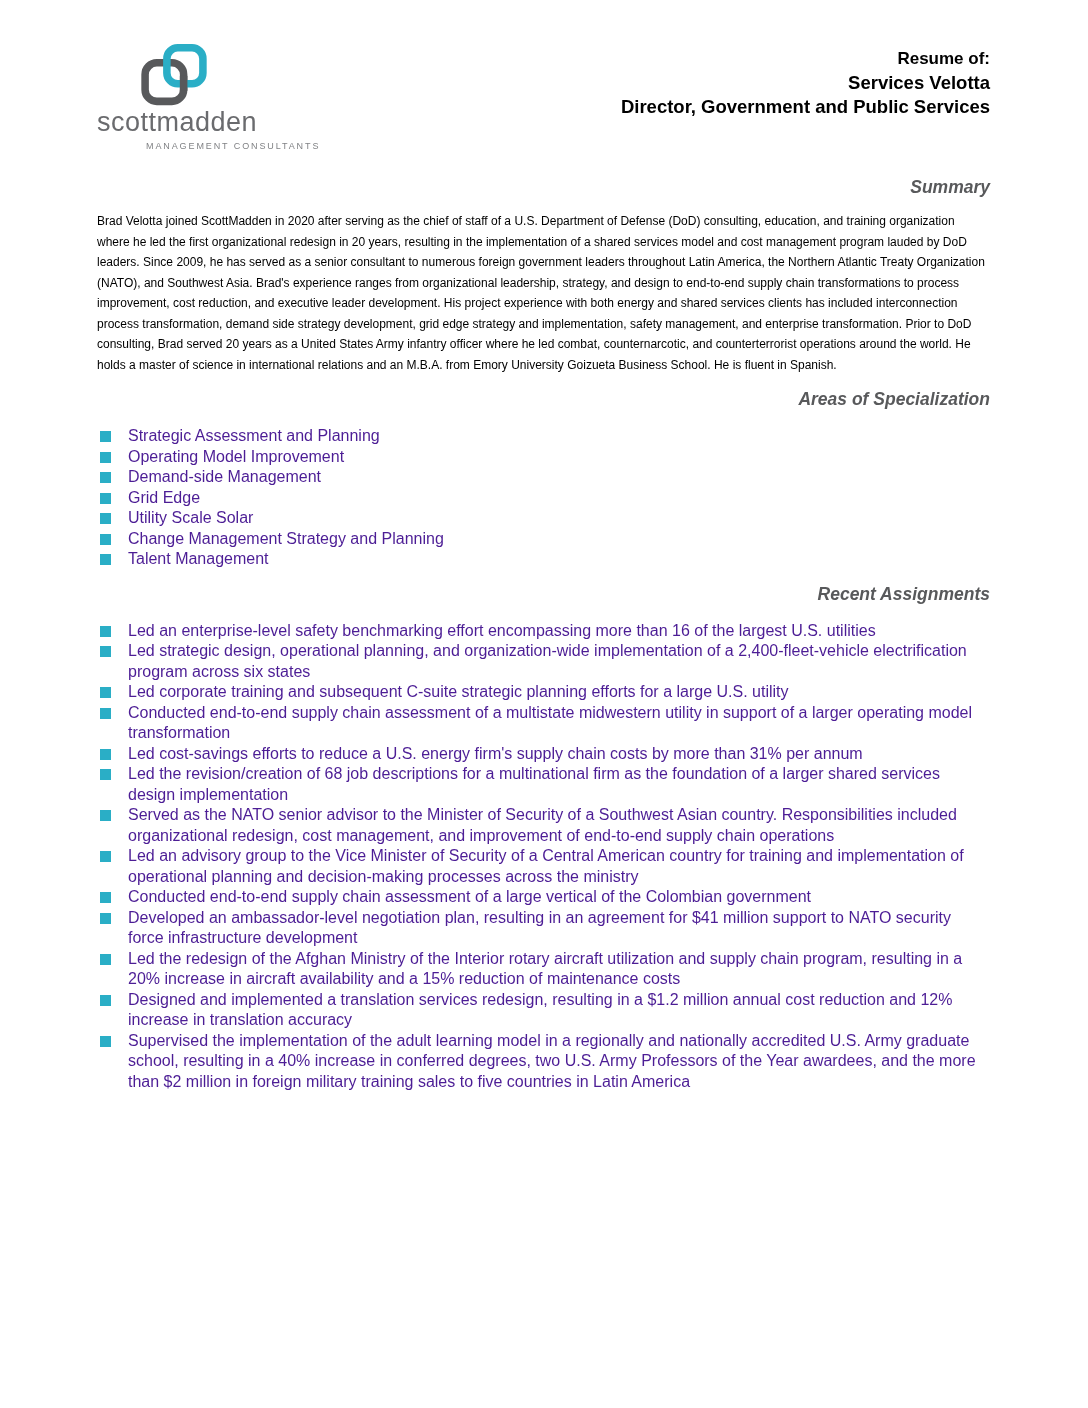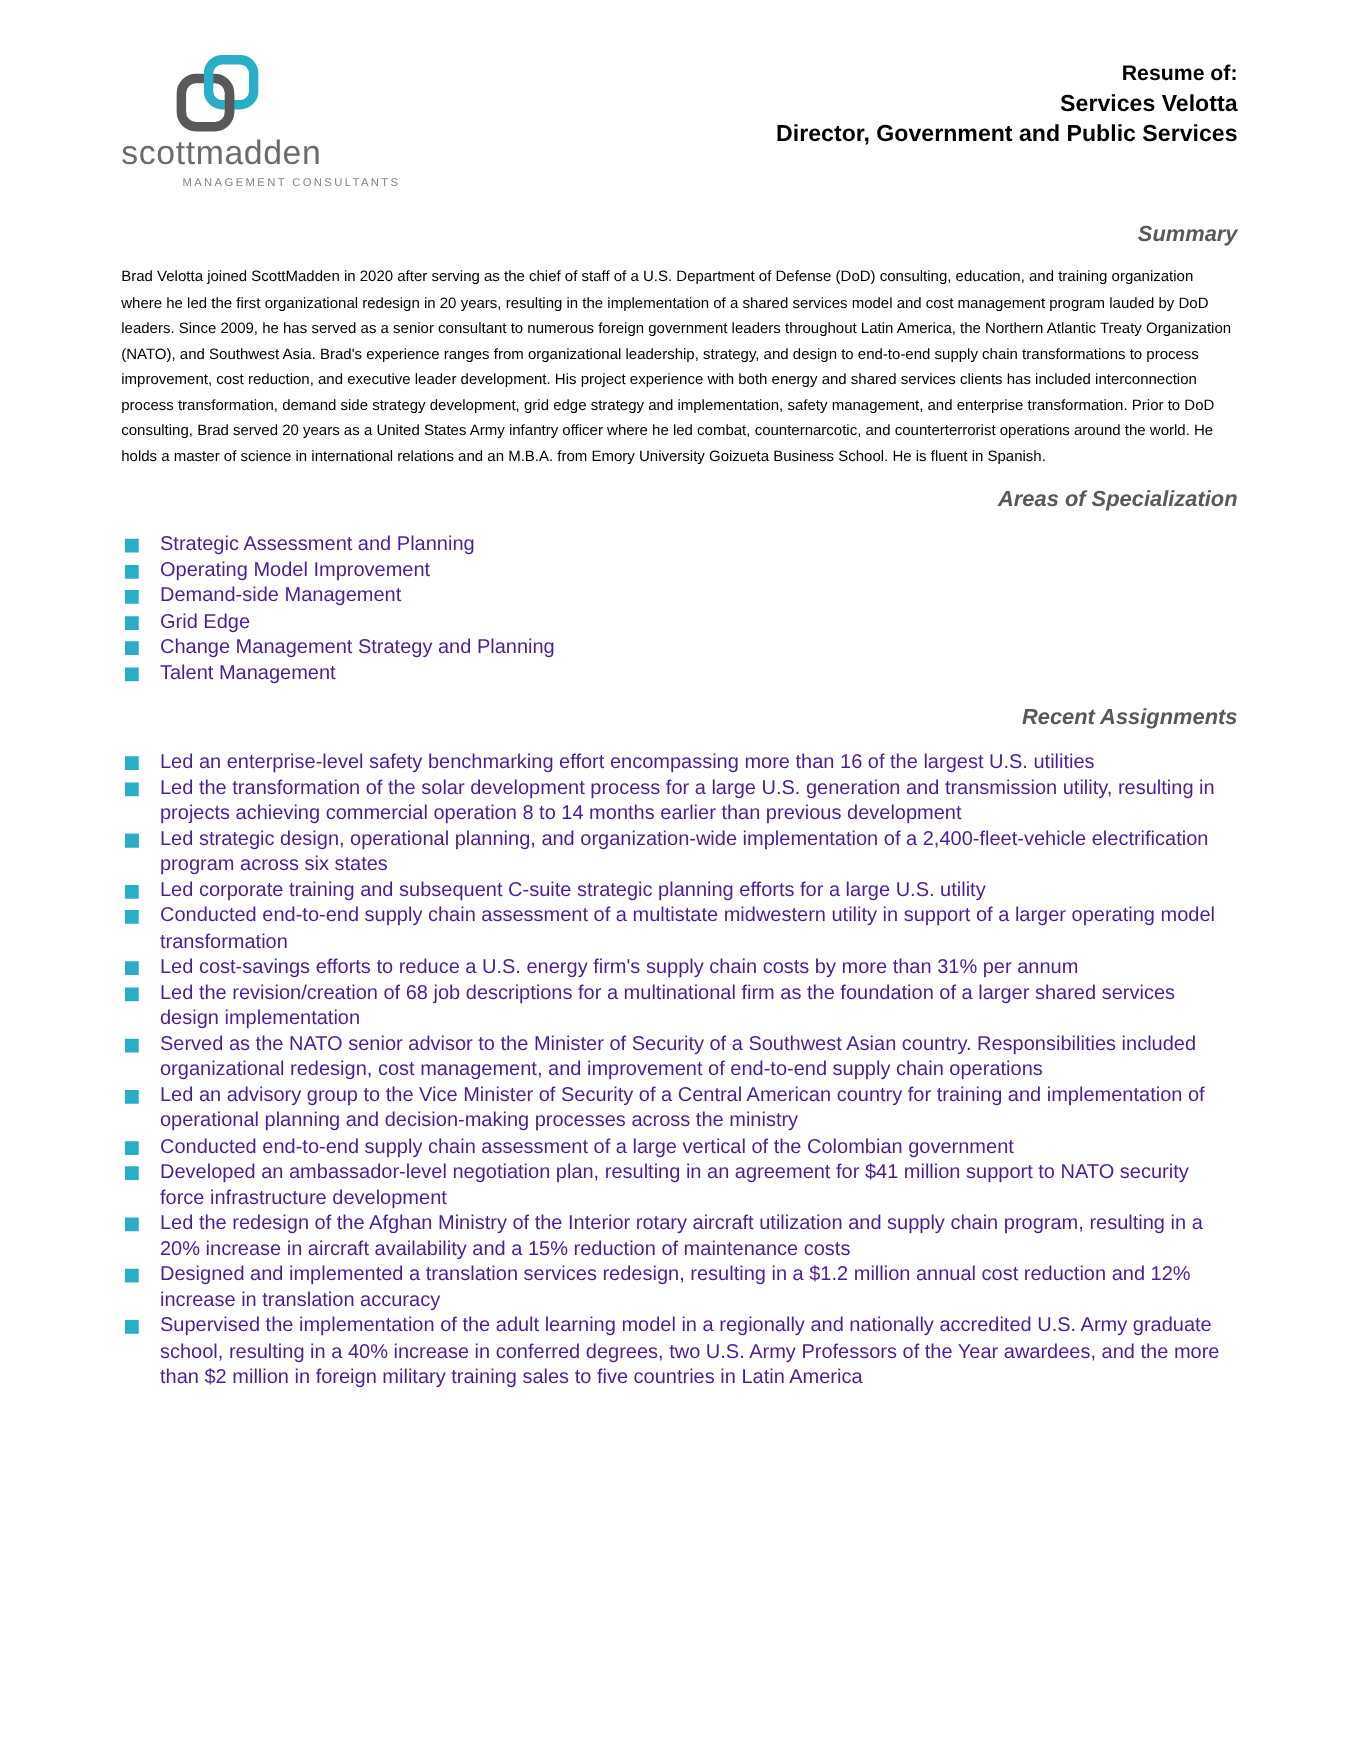--- a/index.html
+++ b/index.html
@@ -122,30 +122,31 @@
       <p class="body-text">Brad Velotta joined ScottMadden in 2020 after serving as the chief of staff of a U.S. Department of Defense (DoD) consulting, education, and training organization where he led the first organizational redesign in 20 years, resulting in the implementation of a shared services model and cost management program lauded by DoD leaders. Since 2009, he has served as a senior consultant to numerous foreign government leaders throughout Latin America, the Northern Atlantic Treaty Organization (NATO), and Southwest Asia. Brad's experience ranges from organizational leadership, strategy, and design to end-to-end supply chain transformations to process improvement, cost reduction, and executive leader development. His project experience with both energy and shared services clients has included interconnection process transformation, demand side strategy development, grid edge strategy and implementation, safety management, and enterprise transformation. Prior to DoD consulting, Brad served 20 years as a United States Army infantry officer where he led combat, counternarcotic, and counterterrorist operations around the world. He holds a master of science in international relations and an M.B.A. from Emory University Goizueta Business School. He is fluent in Spanish.</p>
     </div>
 
     <div class="section">
       <h2 class="section-heading">Areas of Specialization</h2>
       <ul class="bullet-list">
         <li class="bullet-item"><span class="bullet-square"></span><span>Strategic Assessment and Planning</span></li>
         <li class="bullet-item"><span class="bullet-square"></span><span>Operating Model Improvement</span></li>
         <li class="bullet-item"><span class="bullet-square"></span><span>Demand-side Management</span></li>
         <li class="bullet-item"><span class="bullet-square"></span><span>Grid Edge</span></li>
+        <li class="bullet-item"><span class="bullet-square"></span><span>Utility Scale Solar</span></li>
         <li class="bullet-item"><span class="bullet-square"></span><span>Change Management Strategy and Planning</span></li>
         <li class="bullet-item"><span class="bullet-square"></span><span>Talent Management</span></li>
       </ul>
     </div>
 
     <div class="section">
       <h2 class="section-heading">Recent Assignments</h2>
       <ul class="bullet-list">
         <li class="bullet-item"><span class="bullet-square"></span><span>Led an enterprise-level safety benchmarking effort encompassing more than 16 of the largest U.S. utilities</span></li>
-        <li class="bullet-item"><span class="bullet-square"></span><span>Led the transformation of the solar development process for a large U.S. generation and transmission utility, resulting in projects achieving commercial operation 8 to 14 months earlier than previous development</span></li>
+        <li class="bullet-item"><span class="bullet-square"></span></li>
         <li class="bullet-item"><span class="bullet-square"></span></li>
         <li class="bullet-item"><span class="bullet-square"></span><span>Led strategic design, operational planning, and organization-wide implementation of a 2,400-fleet-vehicle electrification program across six states</span></li>
         <li class="bullet-item"><span class="bullet-square"></span><span>Led corporate training and subsequent C-suite strategic planning efforts for a large U.S. utility</span></li>
         <li class="bullet-item"><span class="bullet-square"></span><span>Conducted end-to-end supply chain assessment of a multistate midwestern utility in support of a larger operating model transformation</span></li>
         <li class="bullet-item"><span class="bullet-square"></span><span>Led cost-savings efforts to reduce a U.S. energy firm's supply chain costs by more than 31% per annum</span></li>
         <li class="bullet-item"><span class="bullet-square"></span><span>Led the revision/creation of 68 job descriptions for a multinational firm as the foundation of a larger shared services design implementation</span></li>
         <li class="bullet-item"><span class="bullet-square"></span><span>Served as the NATO senior advisor to the Minister of Security of a Southwest Asian country. Responsibilities included organizational redesign, cost management, and improvement of end-to-end supply chain operations</span></li>
         <li class="bullet-item"><span class="bullet-square"></span><span>Led an advisory group to the Vice Minister of Security of a Central American country for training and implementation of operational planning and decision-making processes across the ministry</span></li>
         <li class="bullet-item"><span class="bullet-square"></span><span>Conducted end-to-end supply chain assessment of a large vertical of the Colombian government</span></li>
         <li class="bullet-item"><span class="bullet-square"></span><span>Developed an ambassador-level negotiation plan, resulting in an agreement for $41 million support to NATO security force infrastructure development</span></li>

